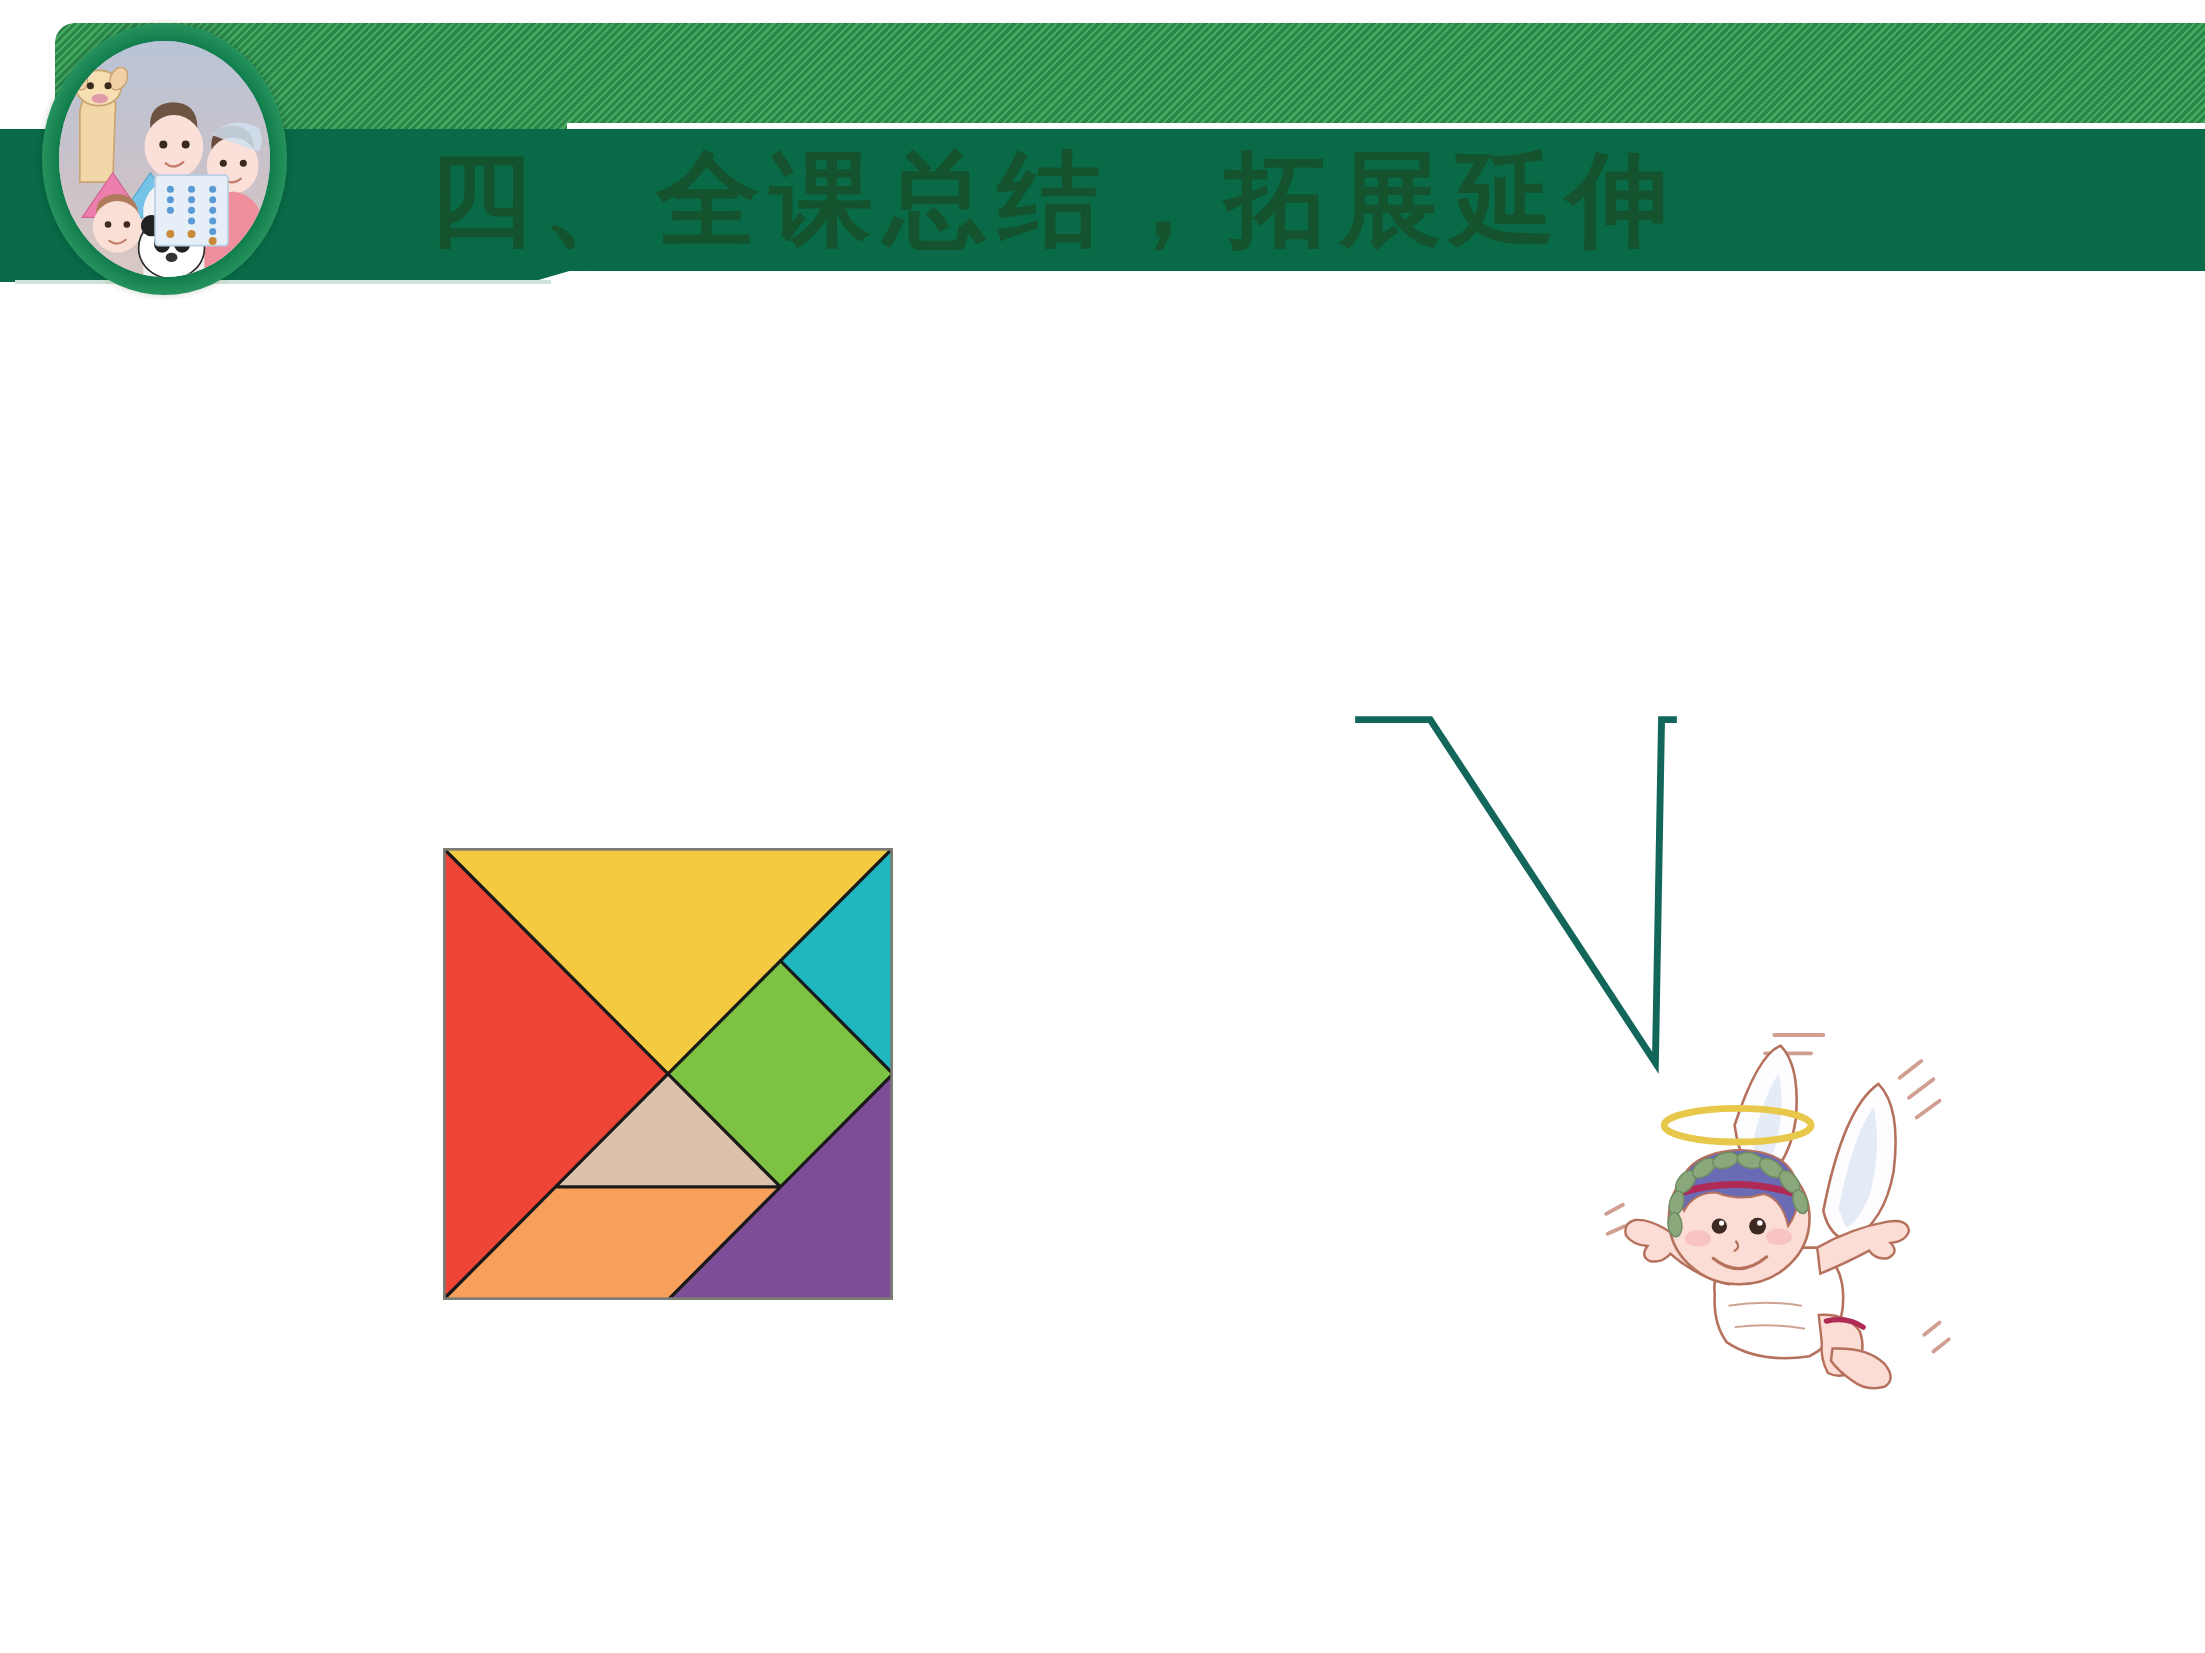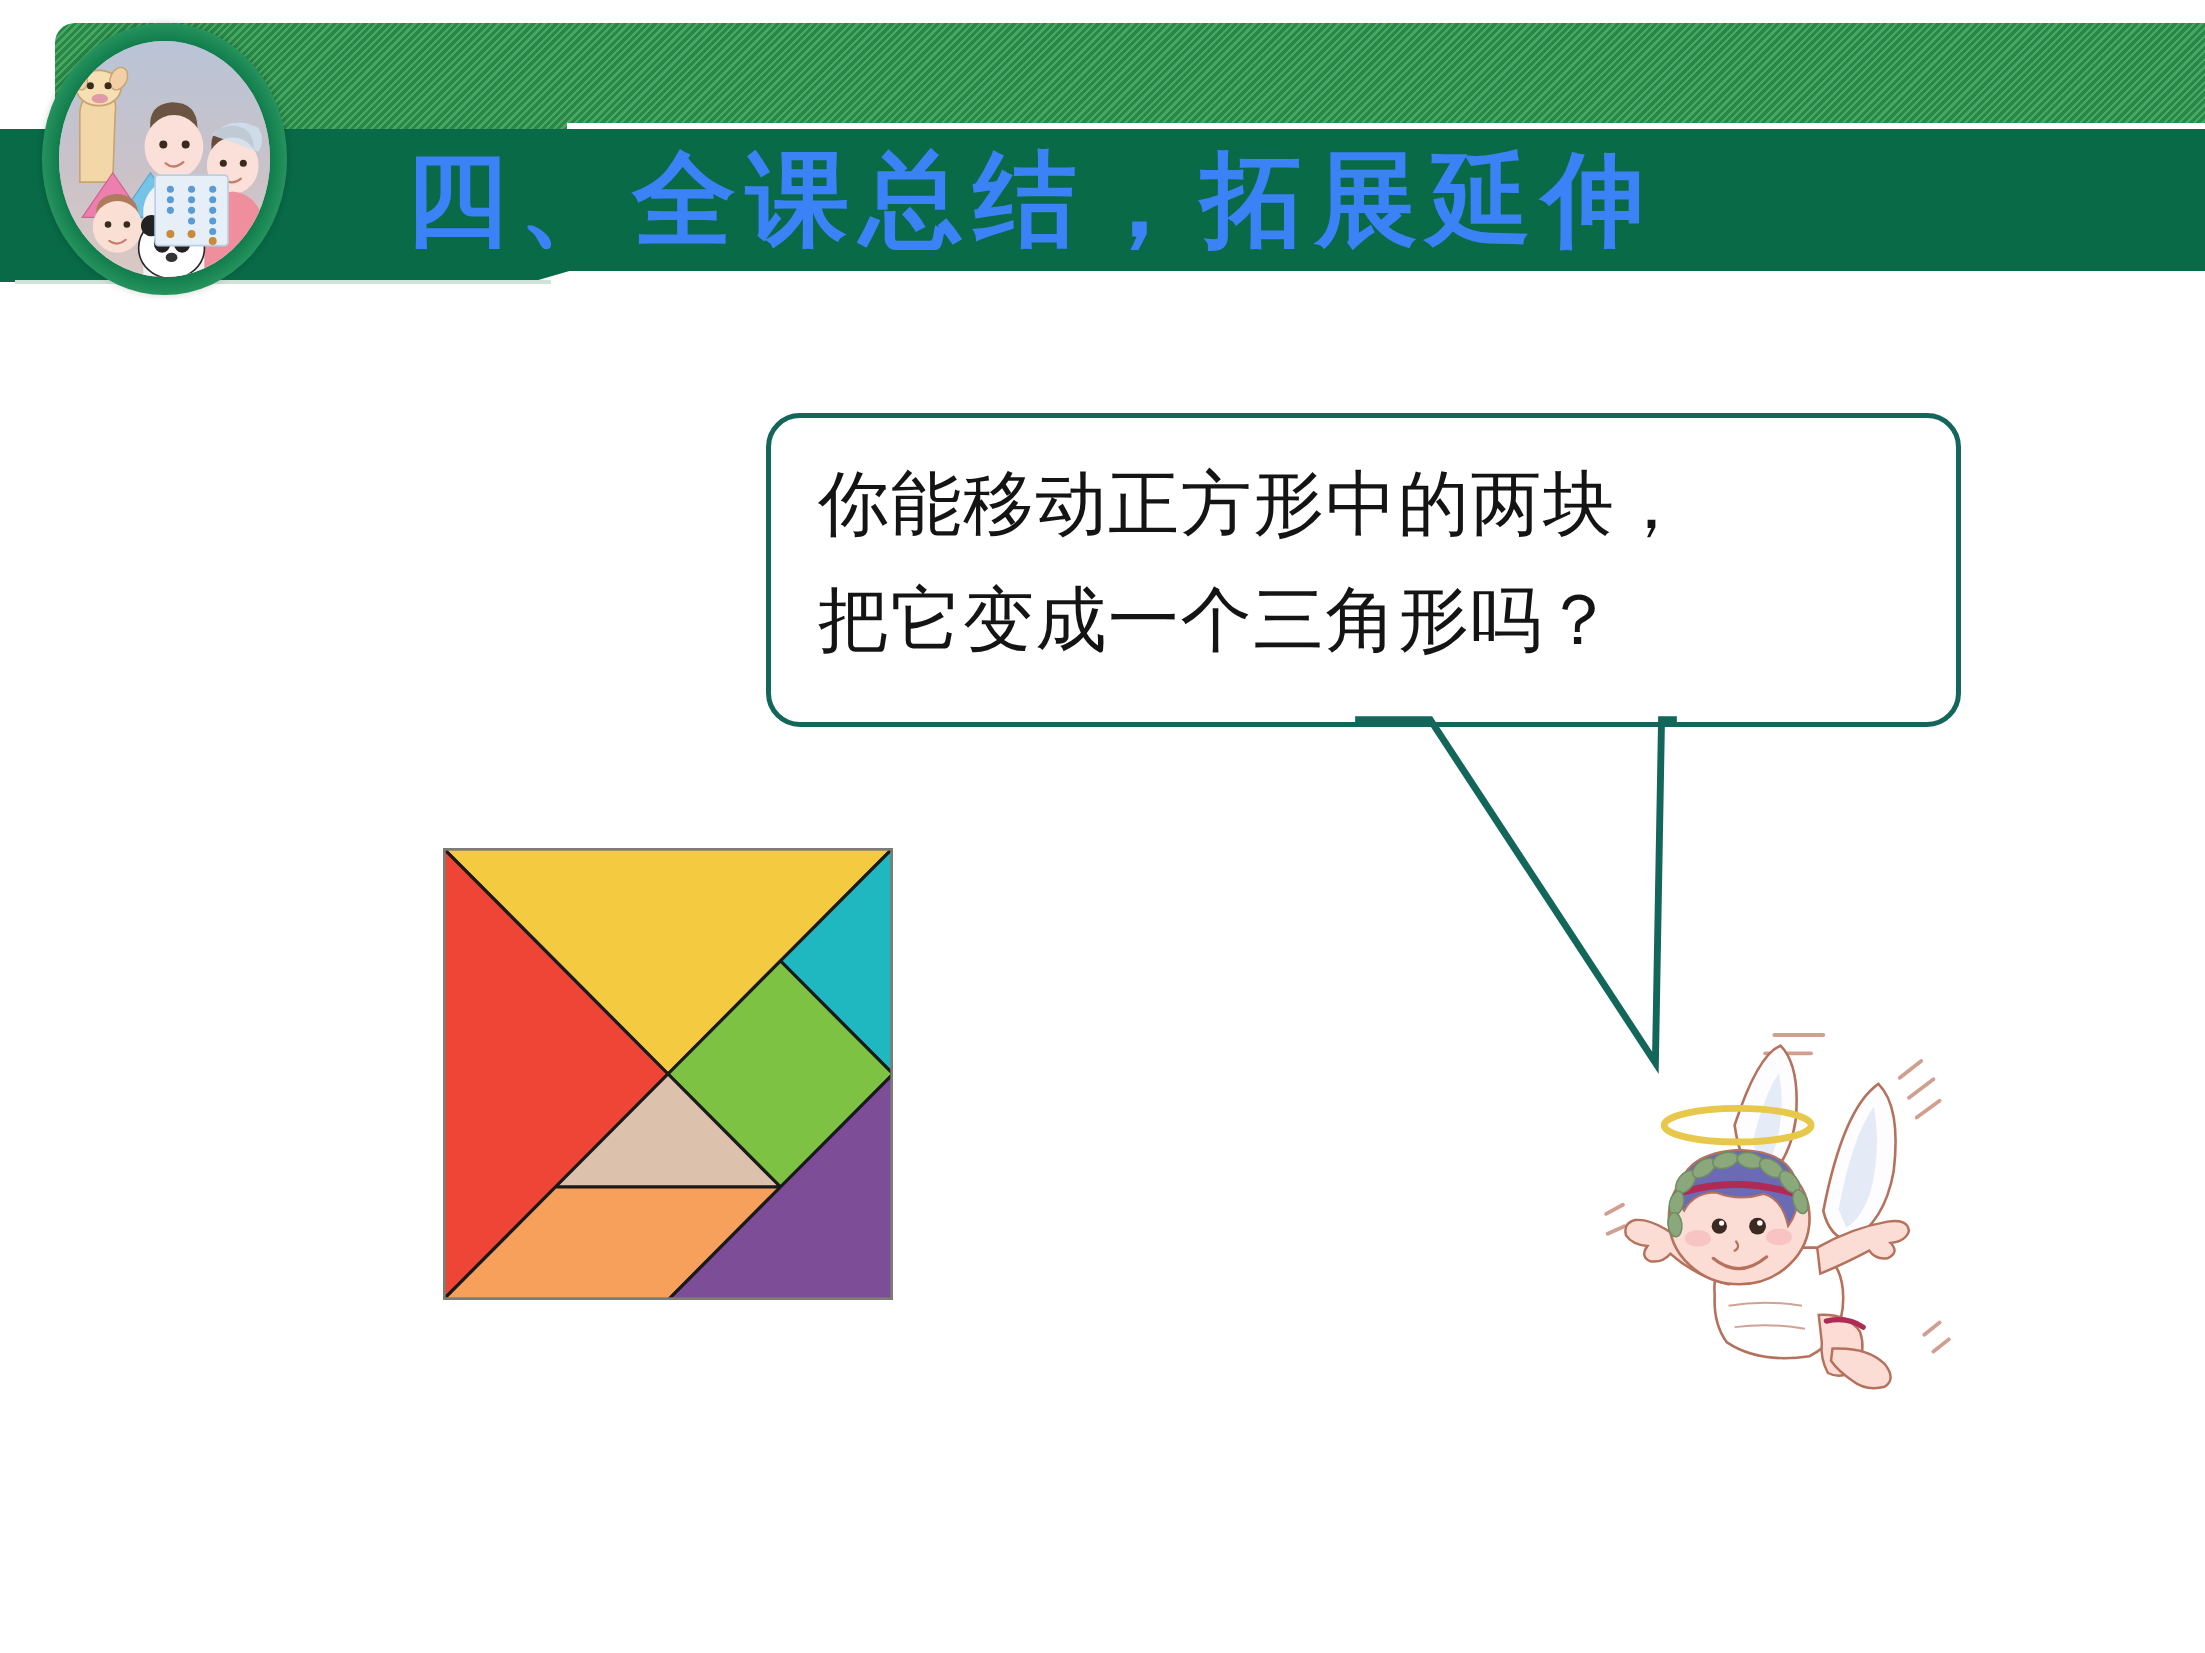--- a/index.html
+++ b/index.html
@@ -89,26 +89,26 @@
     position: absolute;
     left: 567px;
     top: 123px;
     width: 1639px;
     height: 7.7px;
     background: #ffffff;
   }
 
   .header-title {
     position: absolute;
-    left: 405px;
+    left: 429px;
     top: 135px;
     width: 1547px;
     height: 130px;
     line-height: 130px;
-    color: #3b82f6;
+    color: #14532d;
     font-size: 103px;
     font-weight: bold;
     letter-spacing: 10.7px;
     white-space: nowrap;
     font-family: "Liberation Serif", "DejaVu Serif", serif;
   }
 
   
   .header-badge {
     position: absolute;
@@ -315,26 +315,20 @@
           <g fill="#c98a3a">
             <circle cx="105" cy="164" r="3.4"></circle>
               <circle cx="123" cy="164" r="3.4"></circle>
               <circle cx="141" cy="170" r="3.4"></circle>
           </g>
         </svg>
       </div>
     </div>
   </div>
 
-  <div class="bubble">
-    <div class="bubble-text">
-      <div>你能移动正方形中的两块，</div>
-      <div>把它变成一个三角形吗？</div>
-    </div>
-  </div>
 
   <div class="bubble-tail">
     <svg width="322" height="360" viewBox="0 0 420 470">
       <path d="M0 10 L98 10 L392 458 L400 10 L420 10" fill="none" stroke="#13665a" stroke-width="9" stroke-linejoin="miter"></path>
     </svg>
   </div>
 
   <div class="tangram">
     <svg viewBox="0 0 100 100" preserveAspectRatio="none">
       <g id="tangram-pieces" stroke="#1a1a1a" stroke-width="0.7" stroke-linejoin="round">

